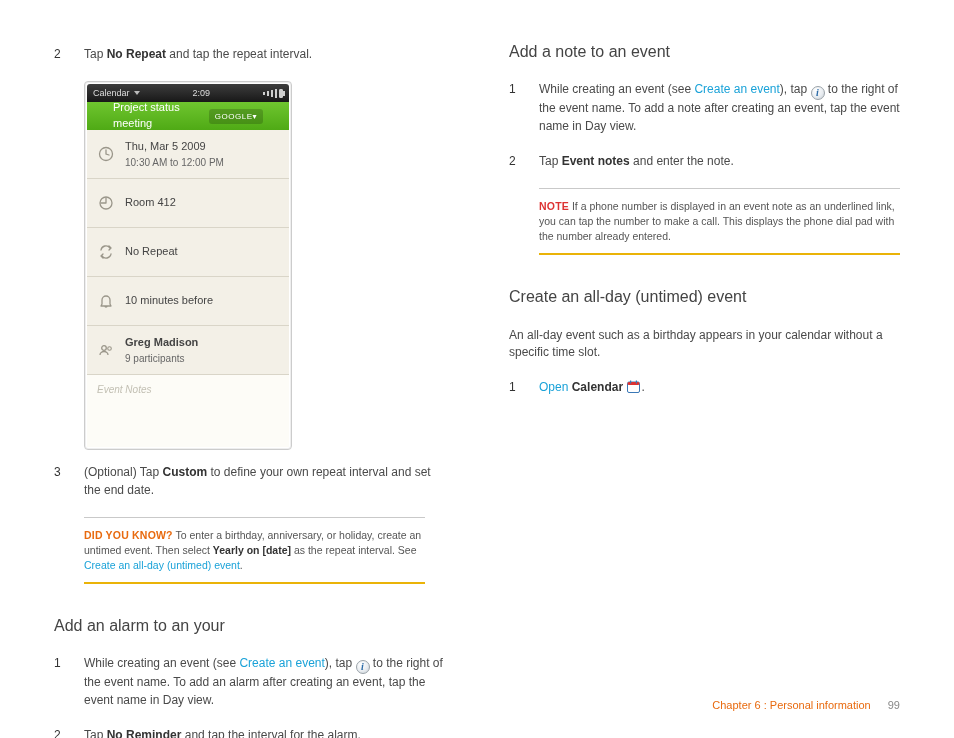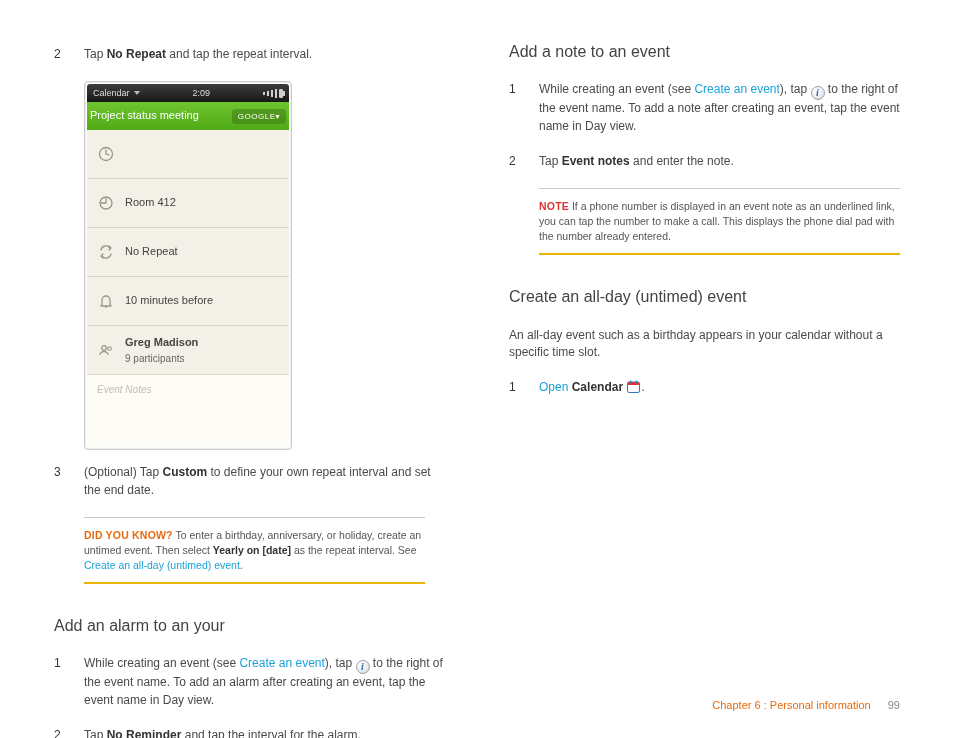--- a/index.html
+++ b/index.html
@@ -131,21 +131,21 @@
     width: 15px; height: 7px; border: 1px solid #cfcfcf; border-radius: 1px; position: relative;
   }
   .statusbar .batt::after {
     content: ""; position: absolute; right: -3px; top: 1px; width: 2px; height: 5px; background: #cfcfcf;
   }
   .greenbar {
     display: flex;
     align-items: center;
     justify-content: space-between;
     height: 28px;
-    padding: 0 3px;
+    padding: 0 26px;
     background: linear-gradient(#6fc52f, #4faa15);
     color: #fff;
     font-size: 11px;
   }
   .greenbar .tag {
     background: rgba(0,0,0,.18);
     padding: 2px 6px;
     border-radius: 3px;
     font-size: 8px;
     letter-spacing: .5px;
@@ -215,20 +215,24 @@
         </div>
         <div class="phone-list">
 
           <div class="phone-row twoline">
             <span class="ic">
               <svg width="18" height="18" viewBox="0 0 18 18">
                   <circle cx="9" cy="9" r="6.5" fill="none" stroke="#9a968a" stroke-width="1.3"></circle>
                   <path d="M9 5v4l3 1" stroke="#9a968a" stroke-width="1.3" fill="none" stroke-linecap="round"></path>
                 </svg>
             </span>
+            <div>
+              <span>Thu, Mar 5 2009</span>
+              <span class="sub">10:30 AM to 12:00 PM</span>
+            </div>
           </div>
 
           <div class="phone-row">
             <span class="ic">
               <svg width="18" height="18" viewBox="0 0 18 18">
                   <circle cx="9" cy="9" r="6" fill="none" stroke="#9a968a" stroke-width="1.3"></circle>
                   <path d="M9 4v5M4 9h5" stroke="#9a968a" stroke-width="1.3" stroke-linecap="round"></path>
                 </svg>
             </span>
             <span>Room 412</span>

